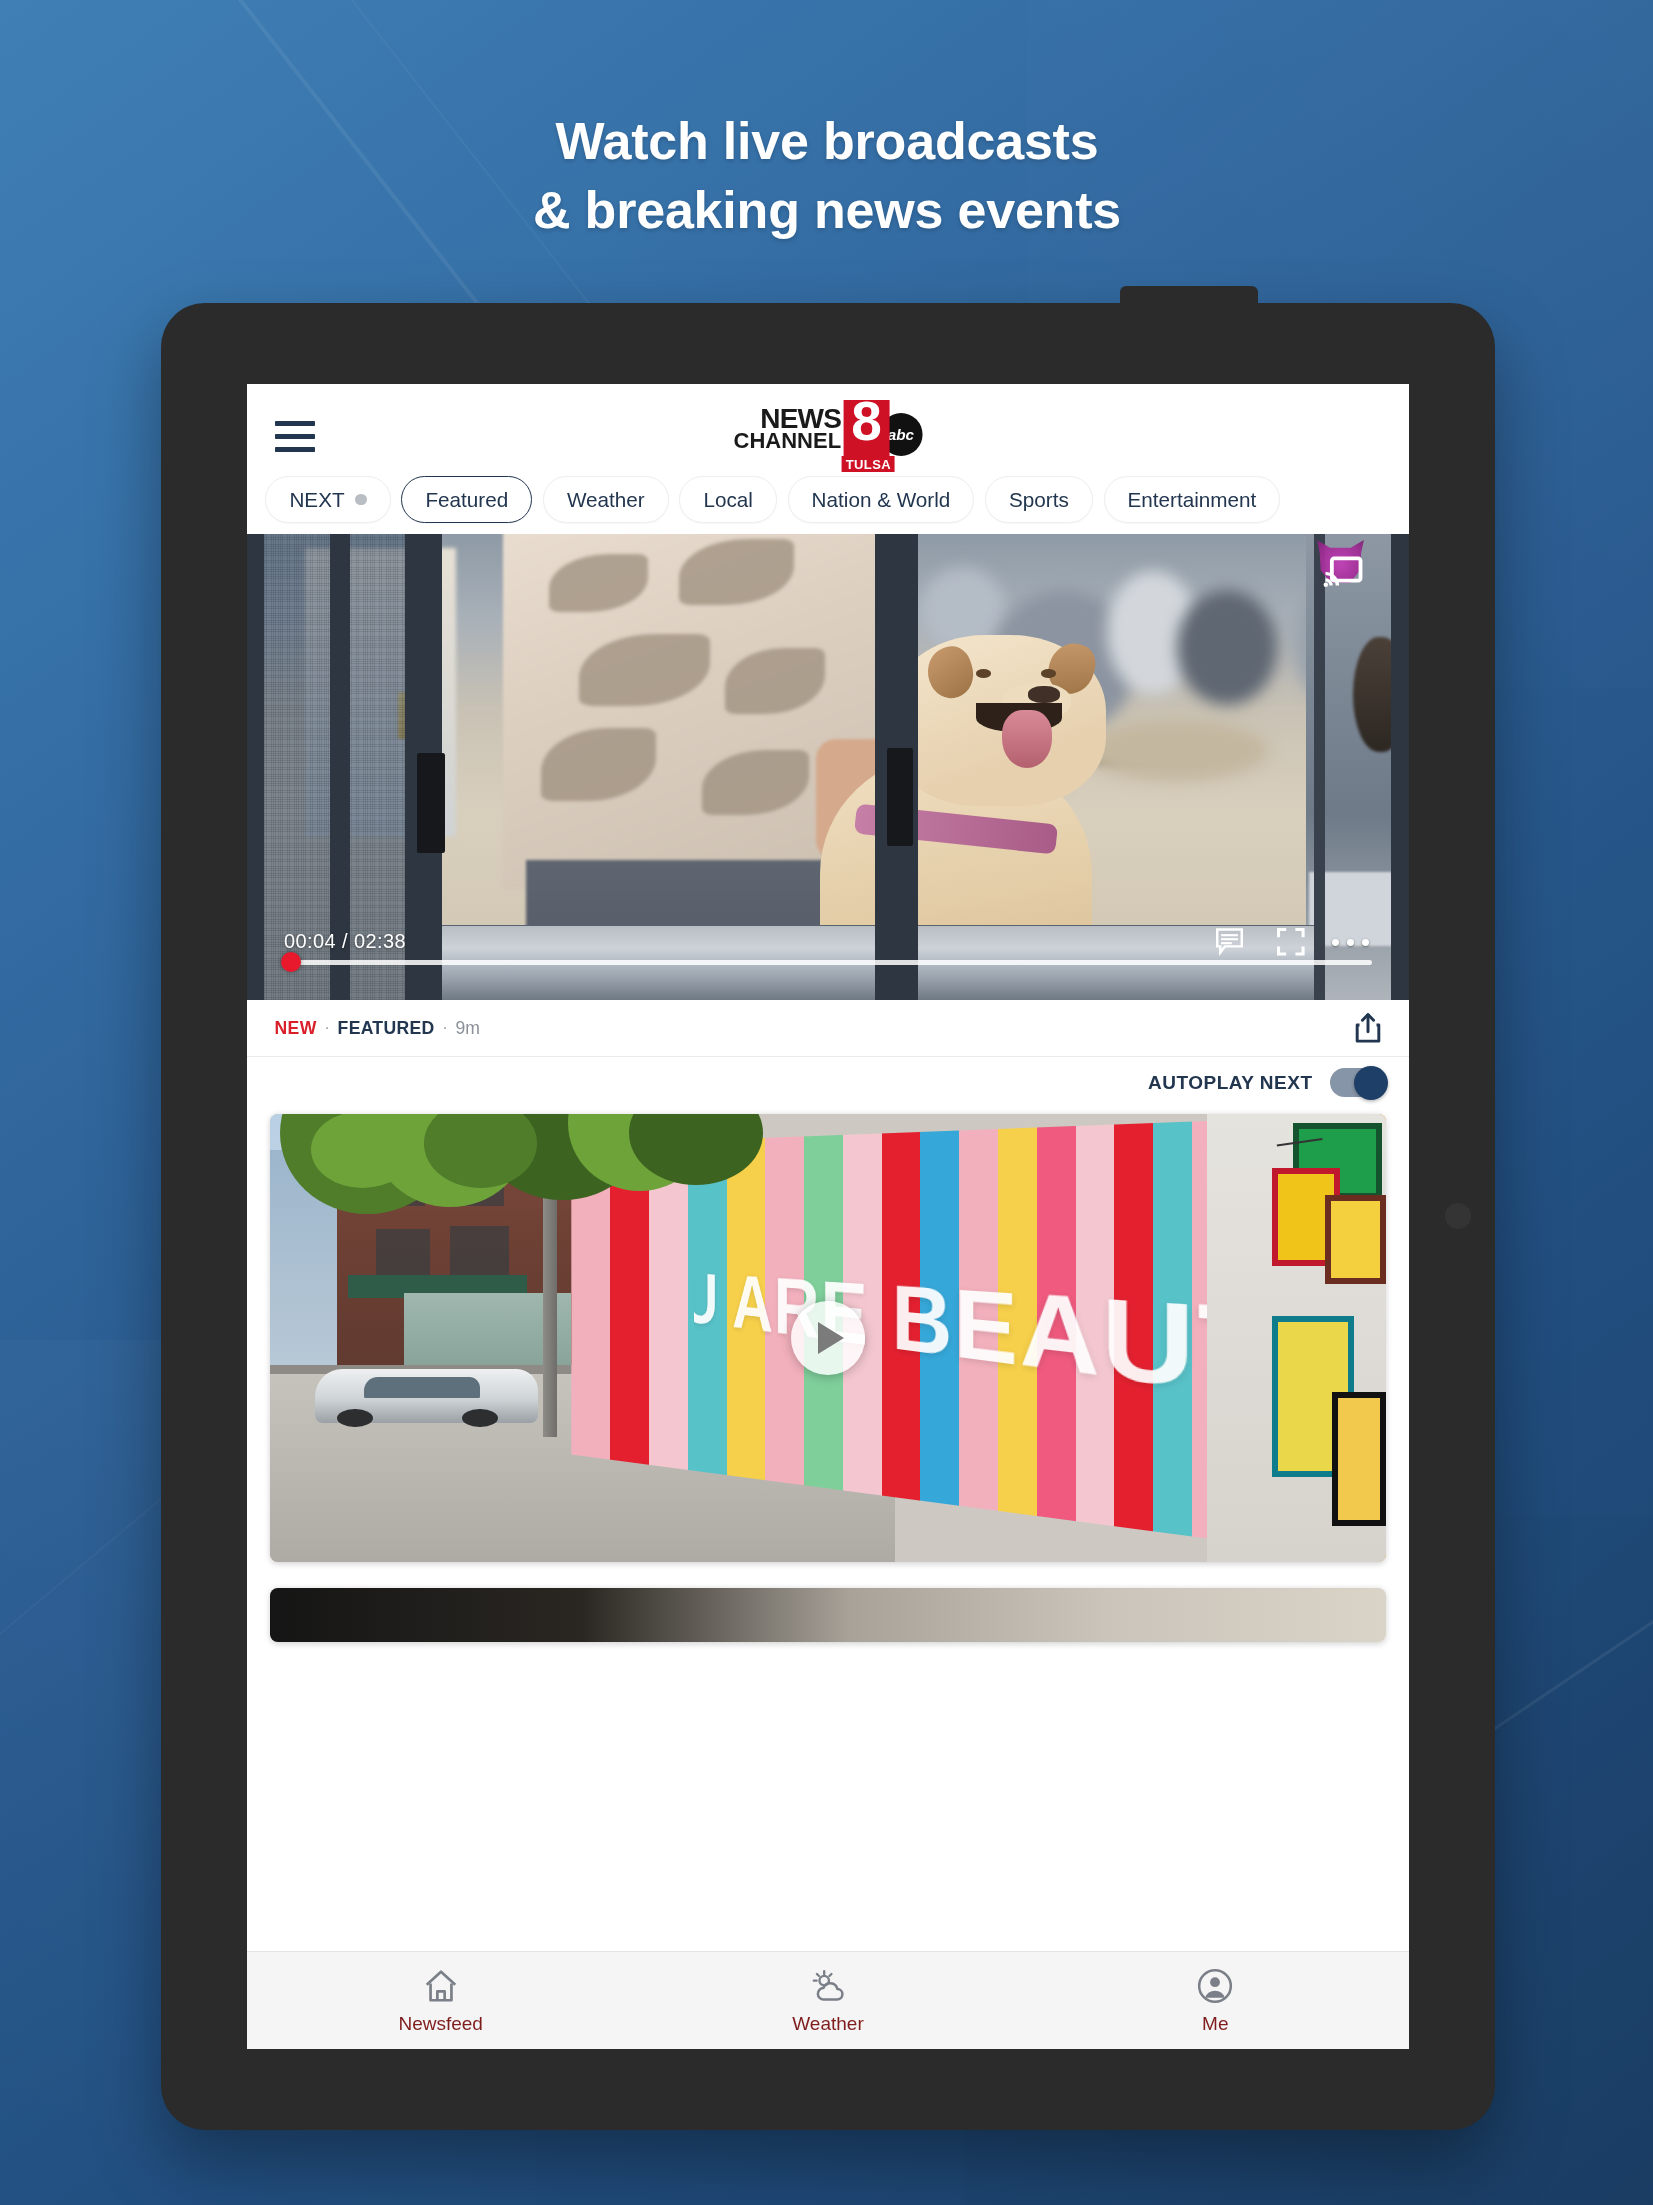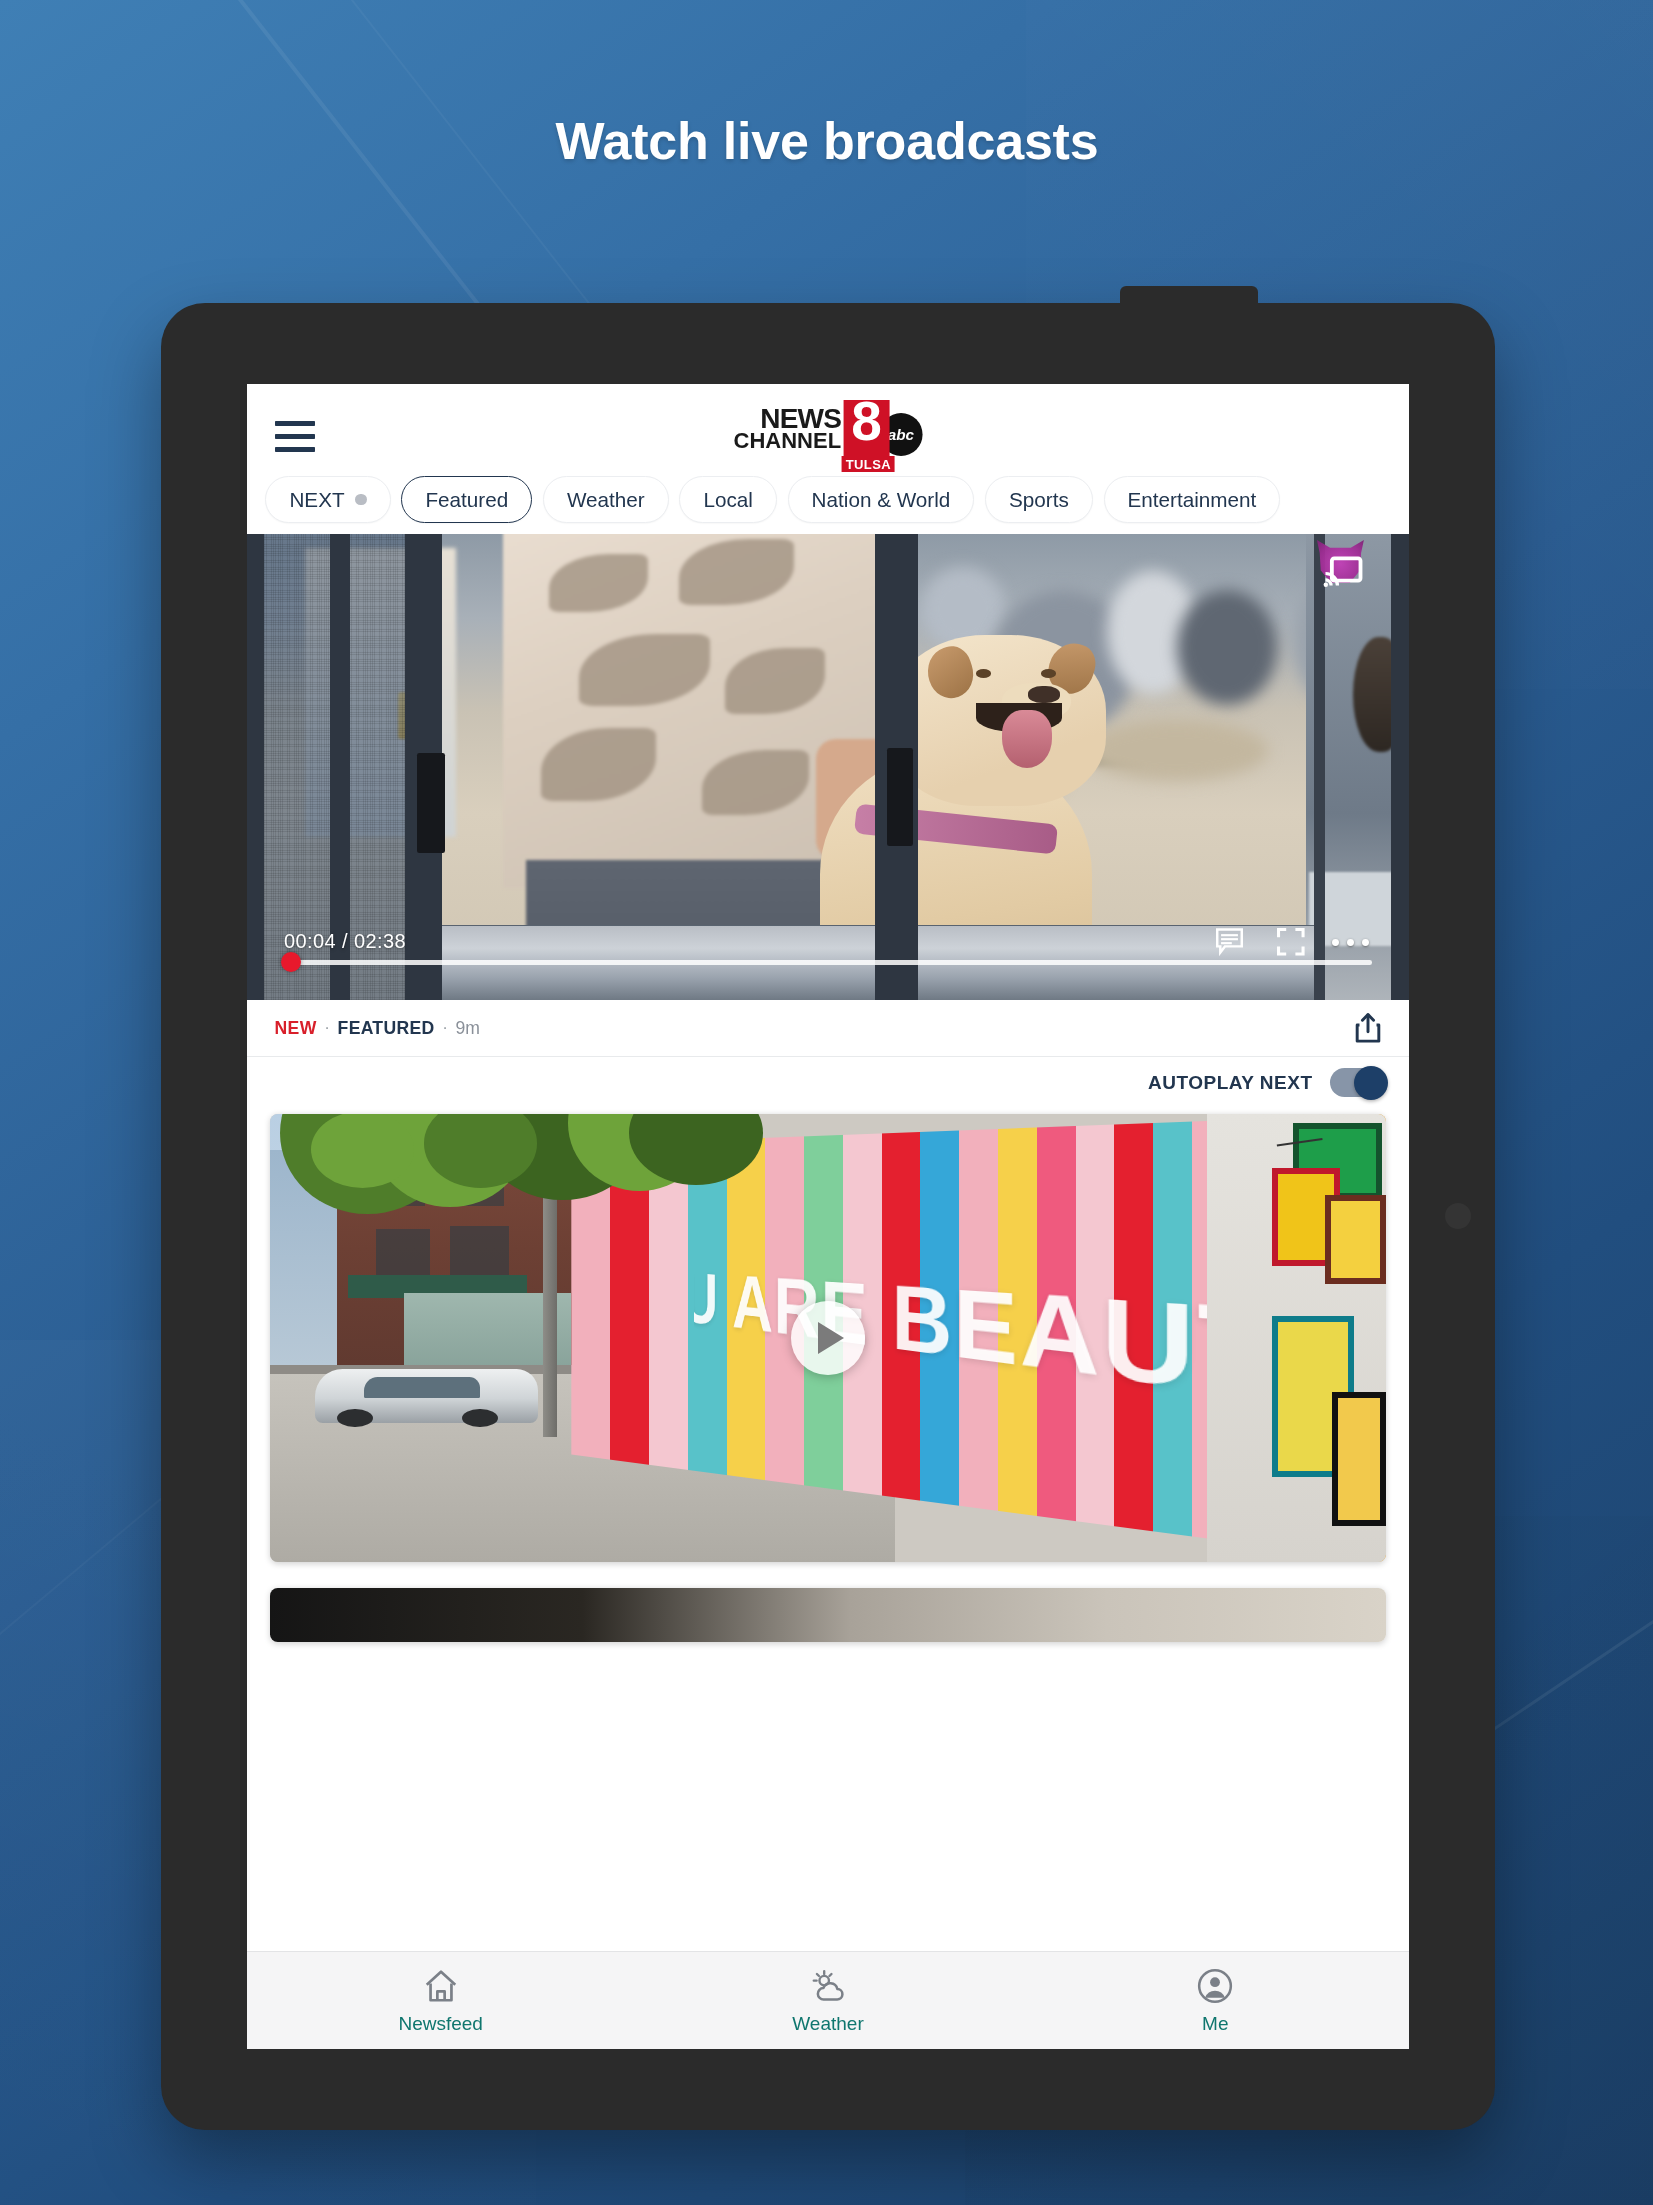--- a/index.html
+++ b/index.html
@@ -450,21 +450,21 @@
   #bottom-nav {
     flex:0 0 auto; height:98px; background:#f5f5f6;
     border-top:0.8px solid #e3e4e6;
     display:flex; align-items:stretch;
   }
   .nav-item {
     flex:1 1 0; display:flex; flex-direction:column;
     align-items:center; justify-content:center; gap:7.7px;
     position:relative; cursor:pointer;
   }
-  .nav-item .nav-label { font-size:19px; color:#0f766e; }
+  .nav-item .nav-label { font-size:19px; color:#7f1d1d; }
   .nav-item.active .nav-label { color:#1d3f68; }
   .nav-indicator {
     position:absolute; top:0; left:50%; transform:translateX(-50%);
     width:58px; height:6.9px; background:#1d3f68; border-radius:0 0 3.1px 3.1px;
   }
   .nav-icon { width:40px; height:40px; display:flex; align-items:center; justify-content:center; }
 </style>
 </head>
 <body>
 
@@ -473,20 +473,21 @@
   <div class="shade a"></div>
   <div class="shade c"></div>
   <div class="streak s1"></div>
   <div class="streak s2"></div>
   <div class="streak s3"></div>
   <div class="streak s4"></div>
 </div>
 
 <div id="headline">
   <div>Watch live broadcasts</div>
+  <div>&amp; breaking news events</div>
 </div>
 
 <div id="tablet">
   <div id="camera-bump"></div>
   <div id="bezel-speaker-top"></div>
   <div id="bezel-speaker-bottom"></div>
   <div id="side-button"></div>
 
   <div id="screen">
 

